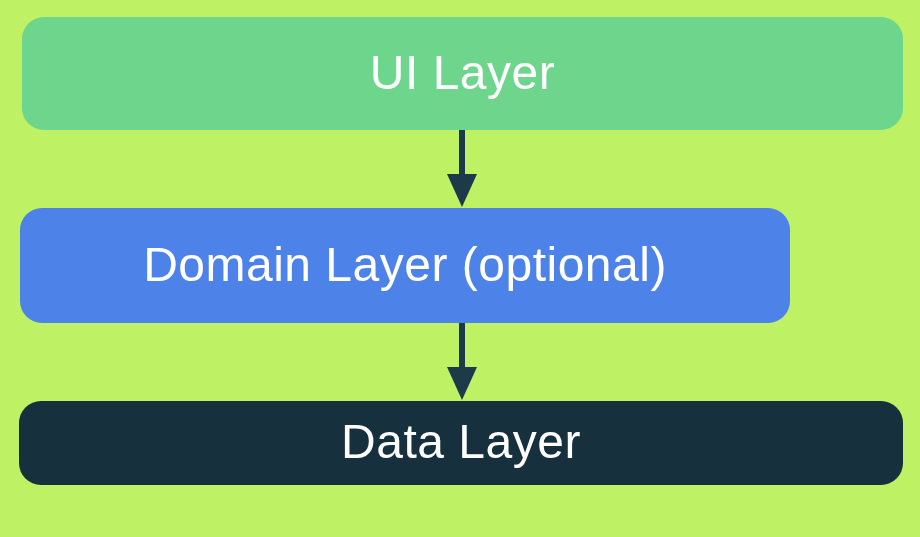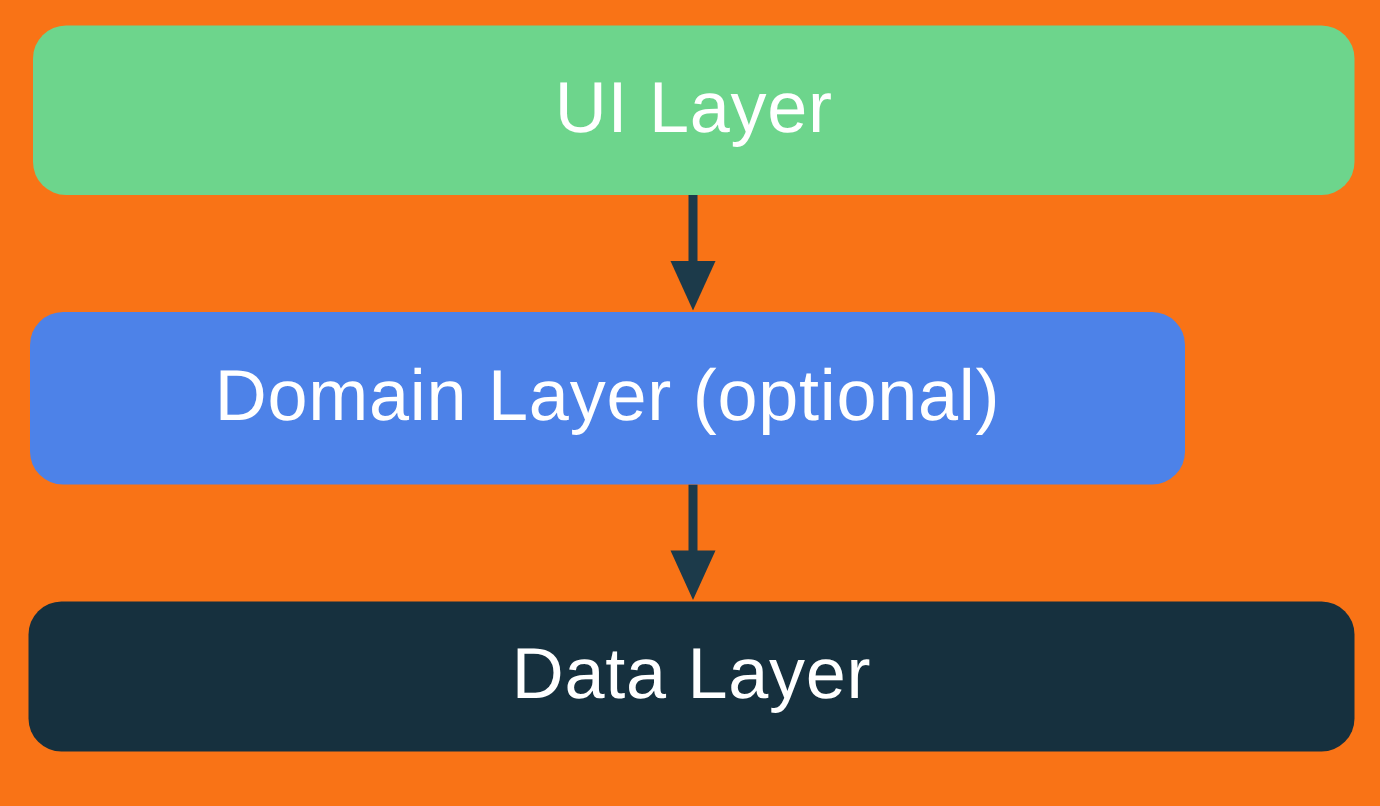--- a/index.html
+++ b/index.html
@@ -4,42 +4,42 @@
 <style>
   html, body {
     margin: 0;
     padding: 0;
     background: #ffffff;
   }
   .canvas {
     position: relative;
     width: 920px;
     height: 537px;
-    background: #f97316;
+    background: #bef264;
     overflow: hidden;
     font-family: "Liberation Sans", "DejaVu Sans", sans-serif;
   }
   .layer-box {
     position: absolute;
     border-radius: 22px;
     display: flex;
     align-items: center;
     justify-content: center;
   }
   .layer-box .box-label {
     font-size: 48px;
     font-weight: 400;
     letter-spacing: 0.5px;
     white-space: nowrap;
     line-height: 1;
     padding-bottom: 2px;
   }
   .box-ui     { left: 22px; top: 17px;  width: 881px; height: 113px; }
   .box-domain { left: 20px; top: 208px; width: 770px; height: 115px; }
-  .box-data   { left: 19px; top: 401px; width: 884px; height: 100px; }
+  .box-data   { left: 19px; top: 401px; width: 884px; height: 84px; }
   .arrow {
     position: absolute;
     width: 32px;
     height: 77px;
   }
   .arrow-1 { left: 446px; top: 130px; }
   .arrow-2 { left: 446px; top: 323px; }
   .arrow svg { display: block; width: 32px; height: 77px; }
 </style>
 </head>

